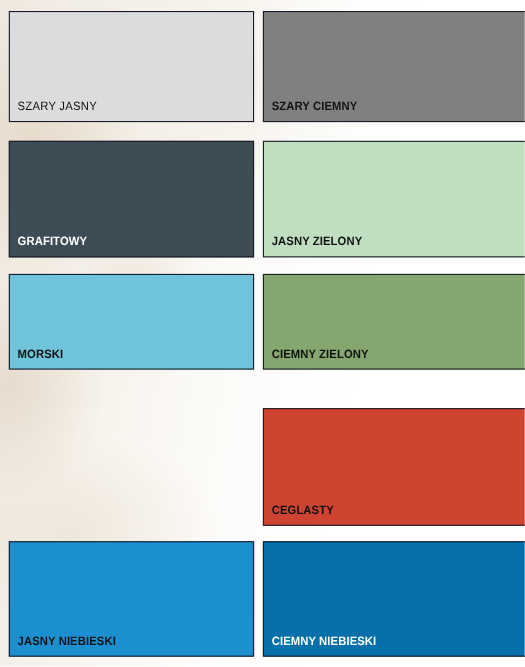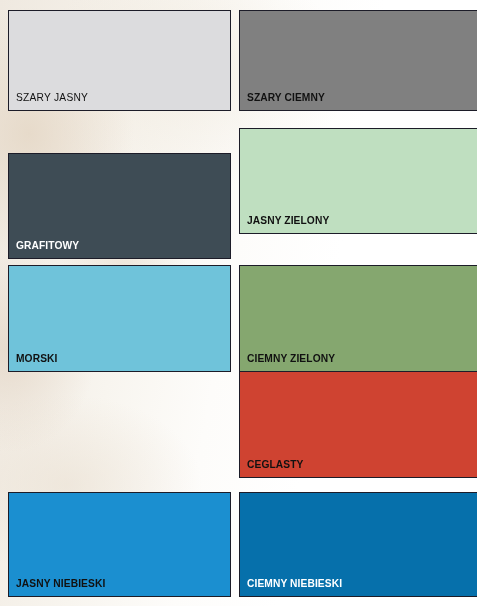--- a/index.html
+++ b/index.html
@@ -62,39 +62,39 @@
   .swatch-label.normal { font-weight: normal; letter-spacing: 0.25px; }
   .swatch-label.light  { color: #ffffff; }
   .swatch-label.dark   { color: #111111; }
 
   
   .col-left  { left: 8px;  width: 223px; }
   .col-right { left: 239px; width: 245px; }
 
   .row-1 { top: 10px;  height: 101px; }
   .row-2 { top: 128px; height: 106px; }
-  .row-3 { top: 265px; height: 107px; }
+  .row-3 { top: 249px; height: 87px; }
   .row-4 { top: 371px; height: 107px; }
   .row-5 { top: 492px; height: 105px; }
 </style>
 </head>
 <body>
 
 <div id="palette-page">
   <div id="swatch-grid">
 
     <div class="swatch col-left row-1" style="background-color: rgb(220, 220, 222); border-color: rgb(28, 28, 40);">
       <span class="swatch-label normal dark" style="color: rgb(17, 17, 17); font-weight: normal;">SZARY JASNY</span>
     </div>
 
     <div class="swatch col-right row-1" style="background-color: rgb(128, 128, 128); border-color: rgb(28, 28, 40);">
       <span class="swatch-label bold dark" style="color: rgb(17, 17, 17); font-weight: bold;">SZARY CIEMNY</span>
     </div>
 
-    <div class="swatch col-left row-2" style="background-color: rgb(62, 76, 85); border-color: rgb(28, 28, 40); margin-top: 25px;">
+    <div class="swatch col-left row-2" style="background-color: rgb(62, 76, 85); border-color: rgb(28, 28, 40);">
       <span class="swatch-label bold light" style="color: rgb(255, 255, 255); font-weight: bold;">GRAFITOWY</span>
     </div>
 
     <div class="swatch col-right row-2" style="background-color: rgb(191, 223, 192); border-color: rgb(28, 28, 40);">
       <span class="swatch-label bold dark" style="color: rgb(17, 17, 17); font-weight: bold;">JASNY ZIELONY</span>
     </div>
 
     <div class="swatch col-left row-3" style="background-color: rgb(111, 195, 218); border-color: rgb(28, 28, 40);">
       <span class="swatch-label bold dark" style="color: rgb(17, 17, 17); font-weight: bold;">MORSKI</span>
     </div>

